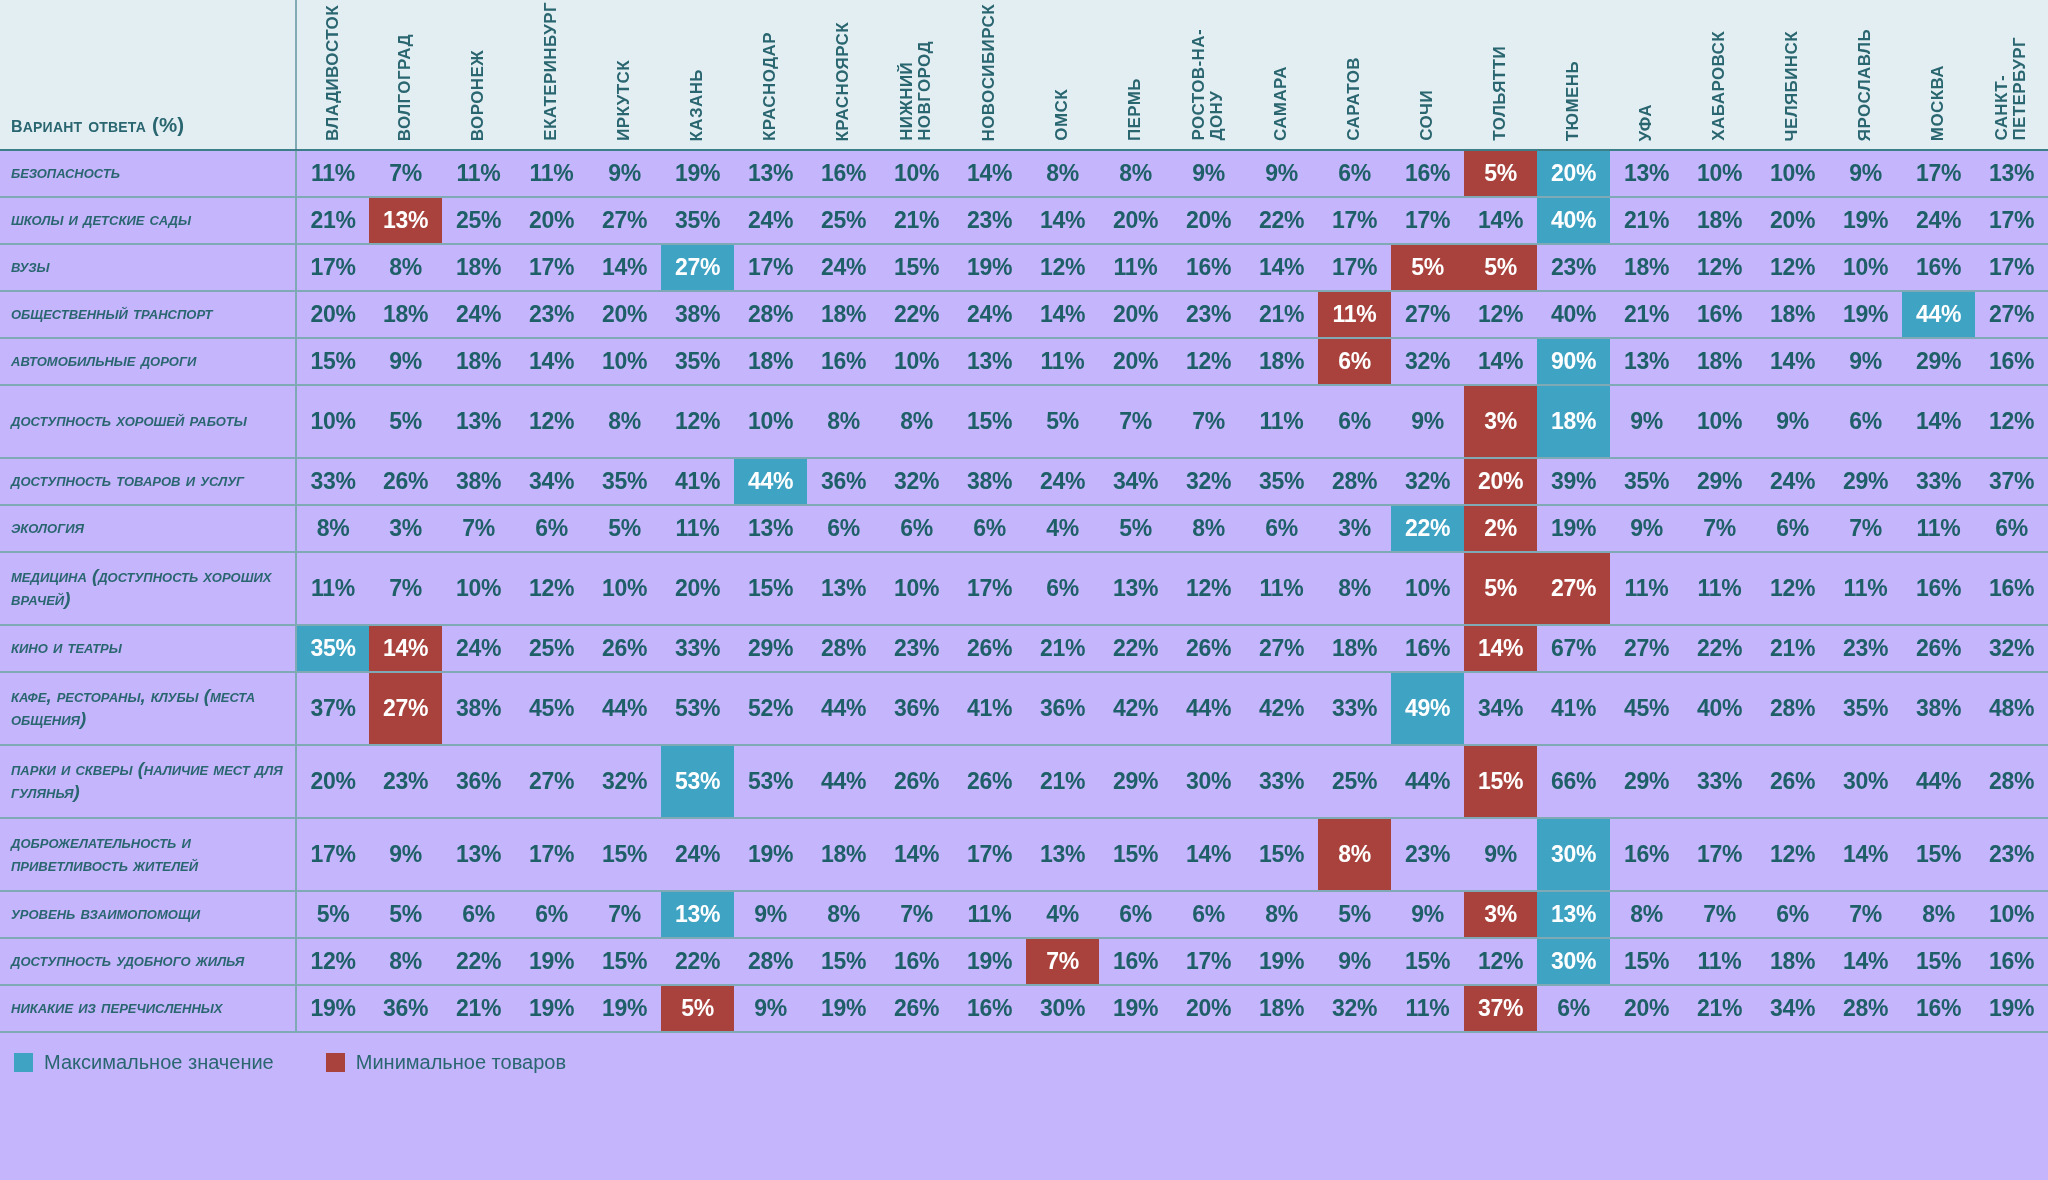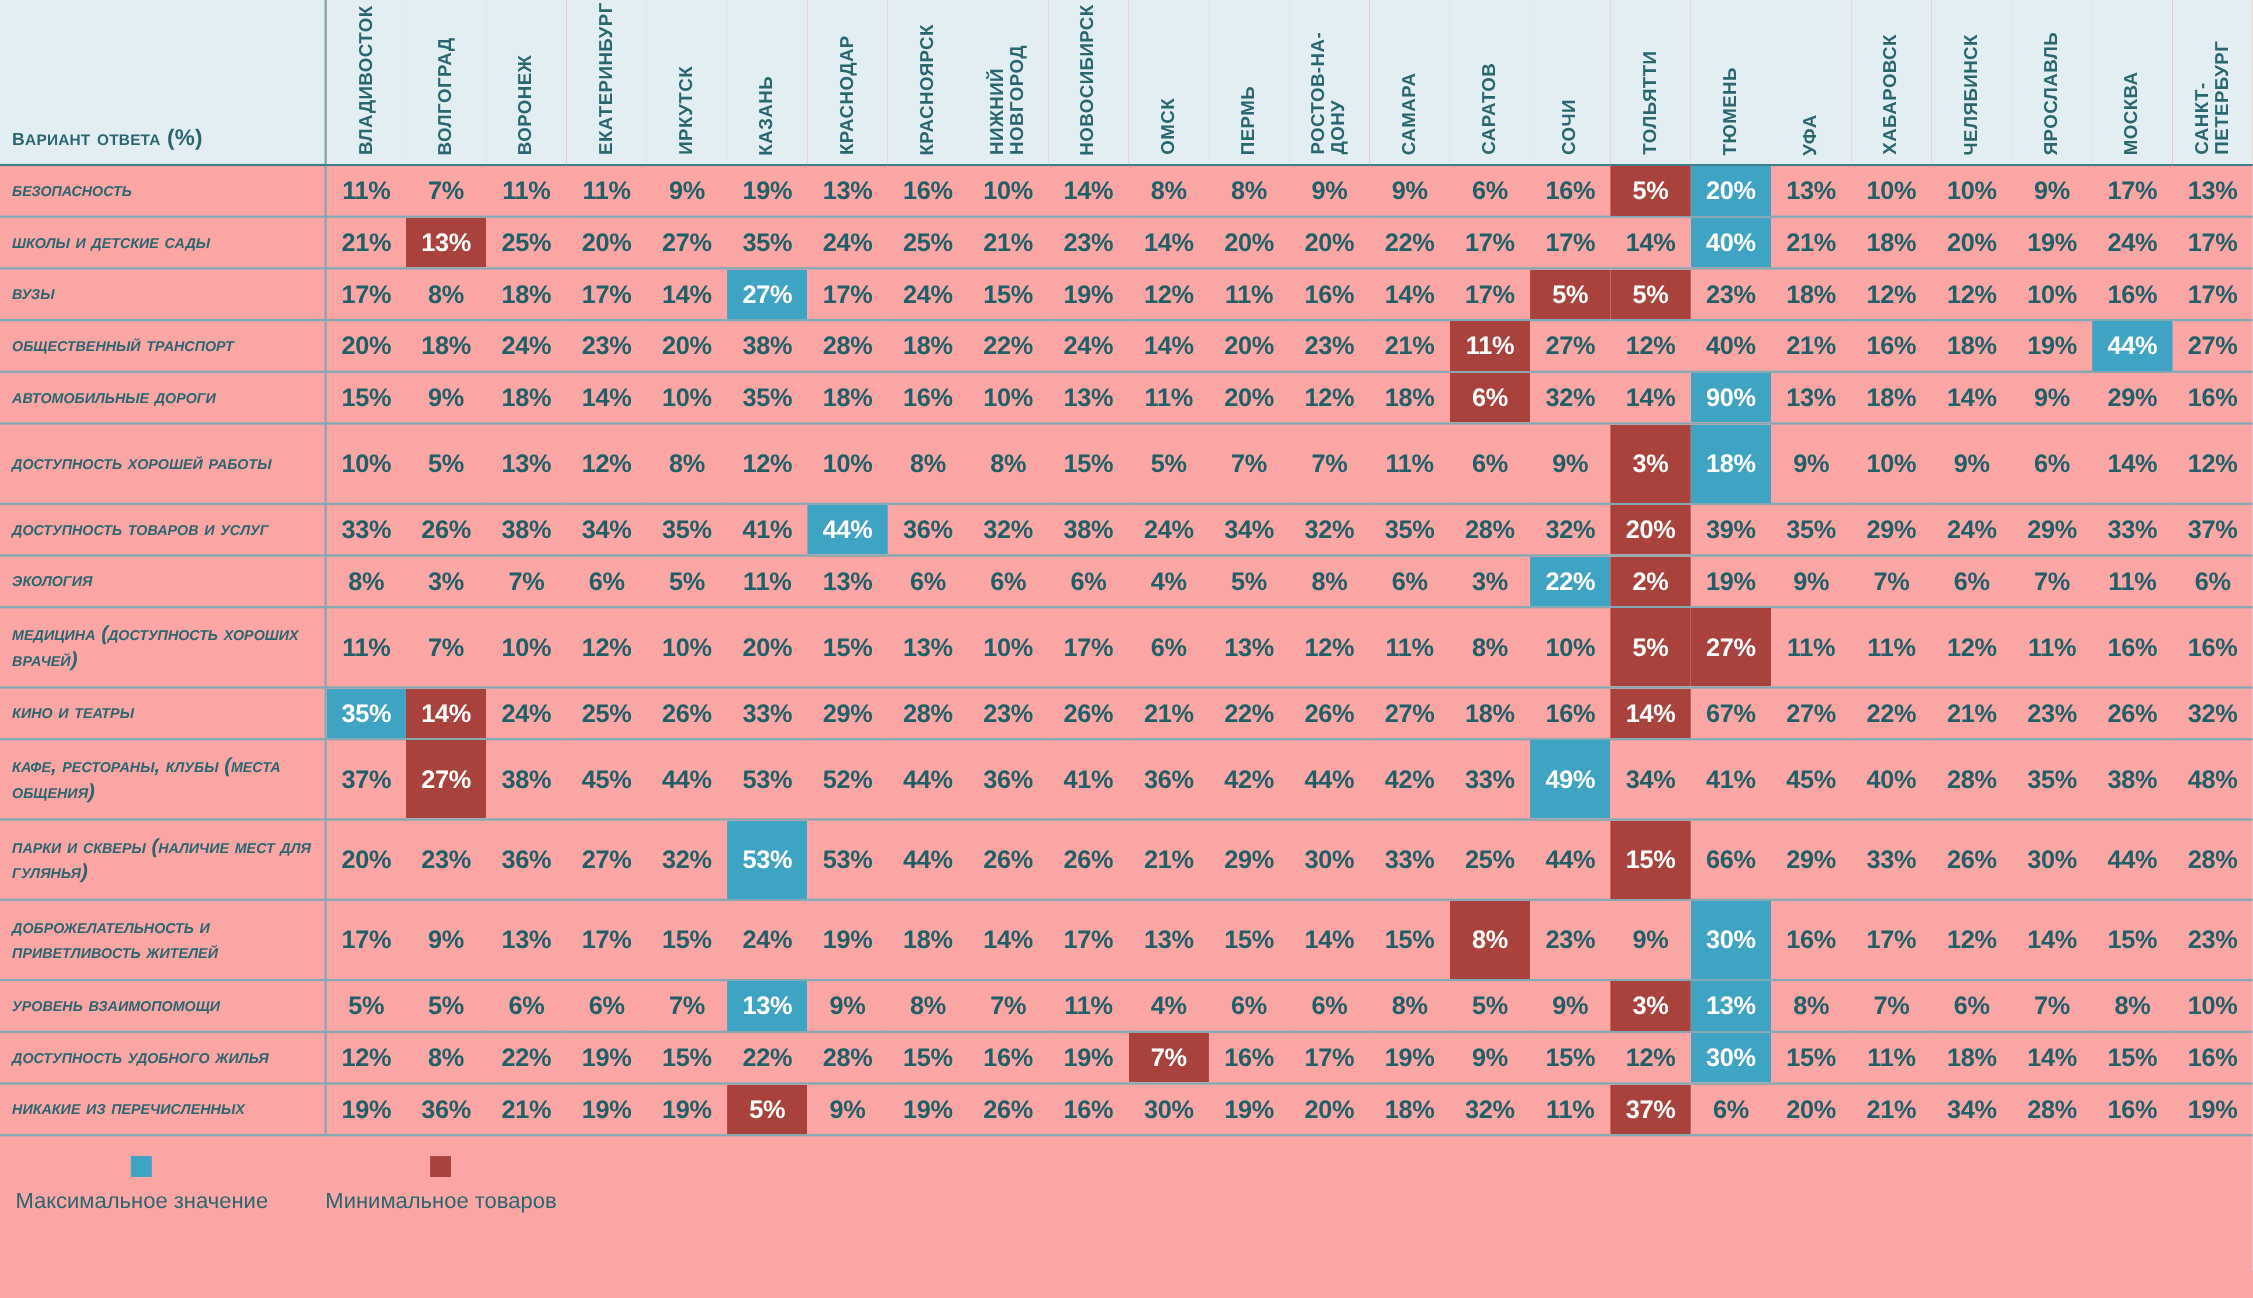--- a/index.html
+++ b/index.html
@@ -5,21 +5,21 @@
   * { box-sizing: border-box; }
   html, body {
     margin: 0; padding: 0;
     background: #e3eef3;
     font-family: "Liberation Sans", "DejaVu Sans", sans-serif;
   }
   #page {
     position: relative;
     width: 2048px;
     height: 1180px;
-    background: #fca5a5;
+    background: #c4b5fd;
     overflow: hidden;
   }
 
   table.matrix {
     border-collapse: collapse;
     table-layout: fixed;
     width: 2048px;
   }
 
   
@@ -111,21 +111,21 @@
   tbody tr.r-h1 td { height: 47px; }
   tbody tr.r-h2 td { height: 73px; }
 
   
   .legend {
     display: flex;
     align-items: center;
     gap: 52px;
     padding: 18px 0 0 14px;
   }
-  .legend-item { display: flex; align-items: center; gap: 11px; flex-direction: column; }
+  .legend-item { display: flex; align-items: center; gap: 11px; }
   .swatch { width: 19px; height: 19px; display: block; }
   .swatch.max { background: #3fa3c4; }
   .swatch.min { background: #a9423c; }
   .legend-text {
     color: #2a6670;
     font-size: 20px;
     font-weight: 400;
   }
 </style>
 </head>

